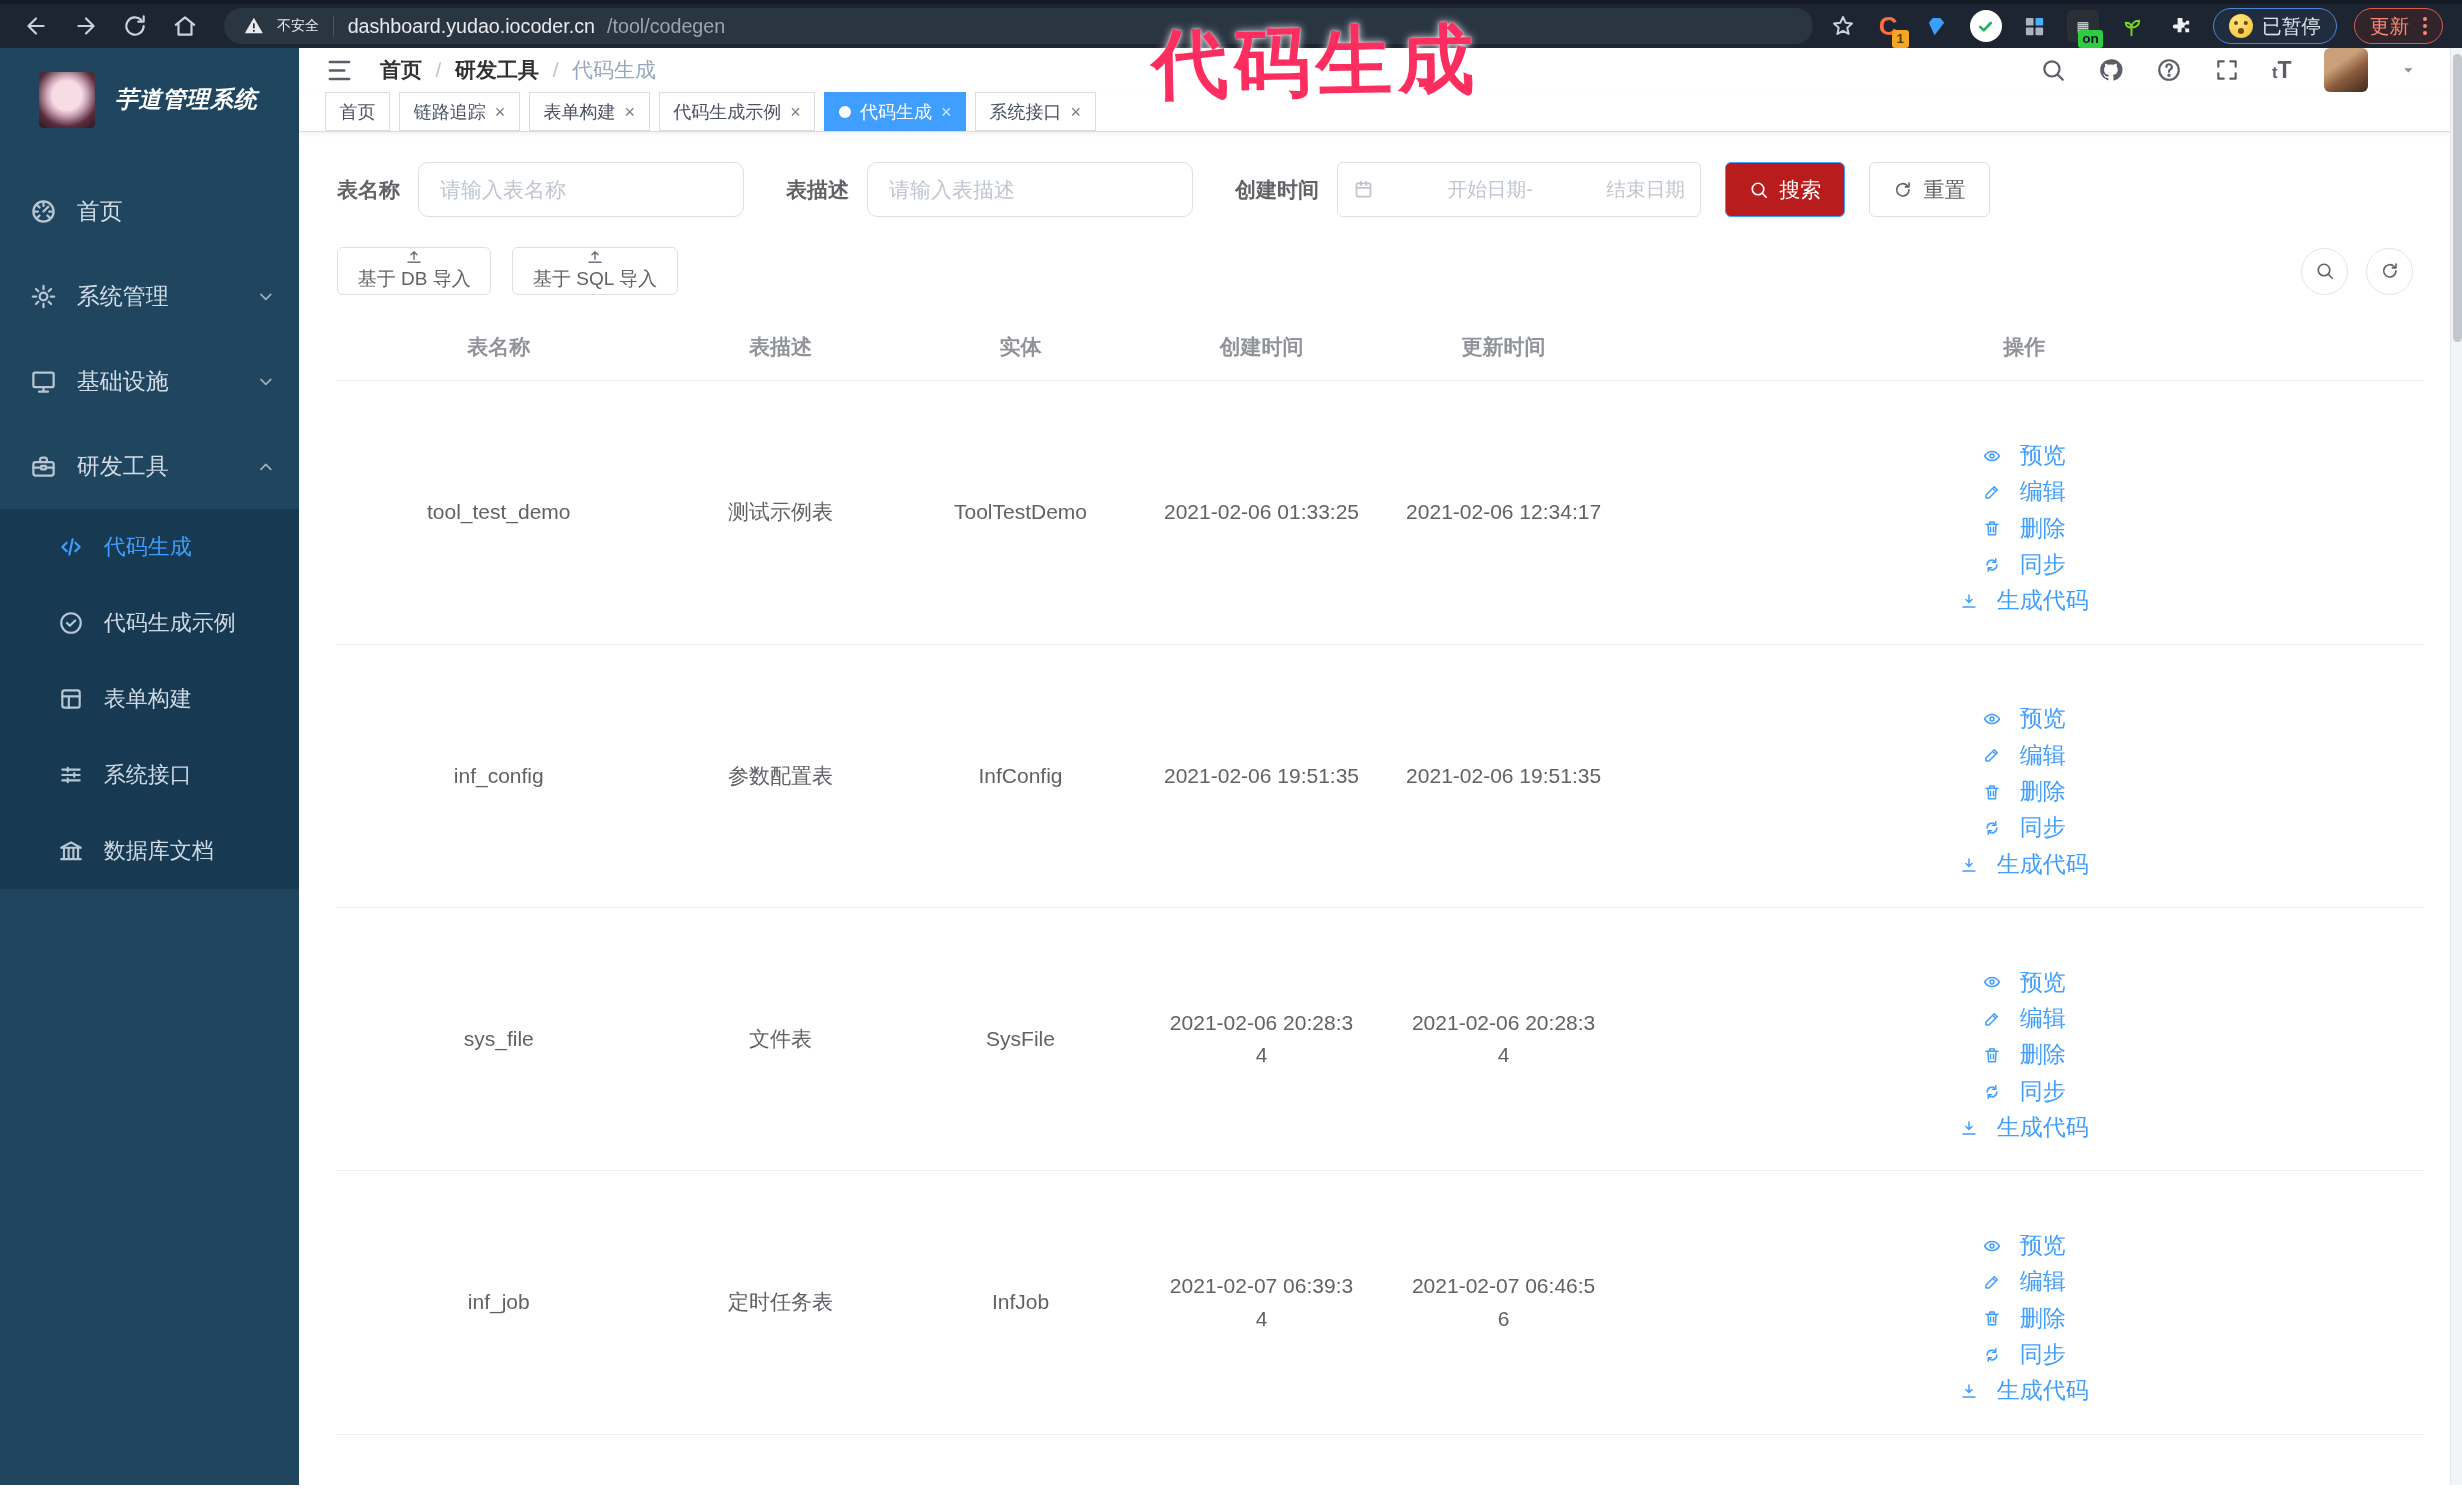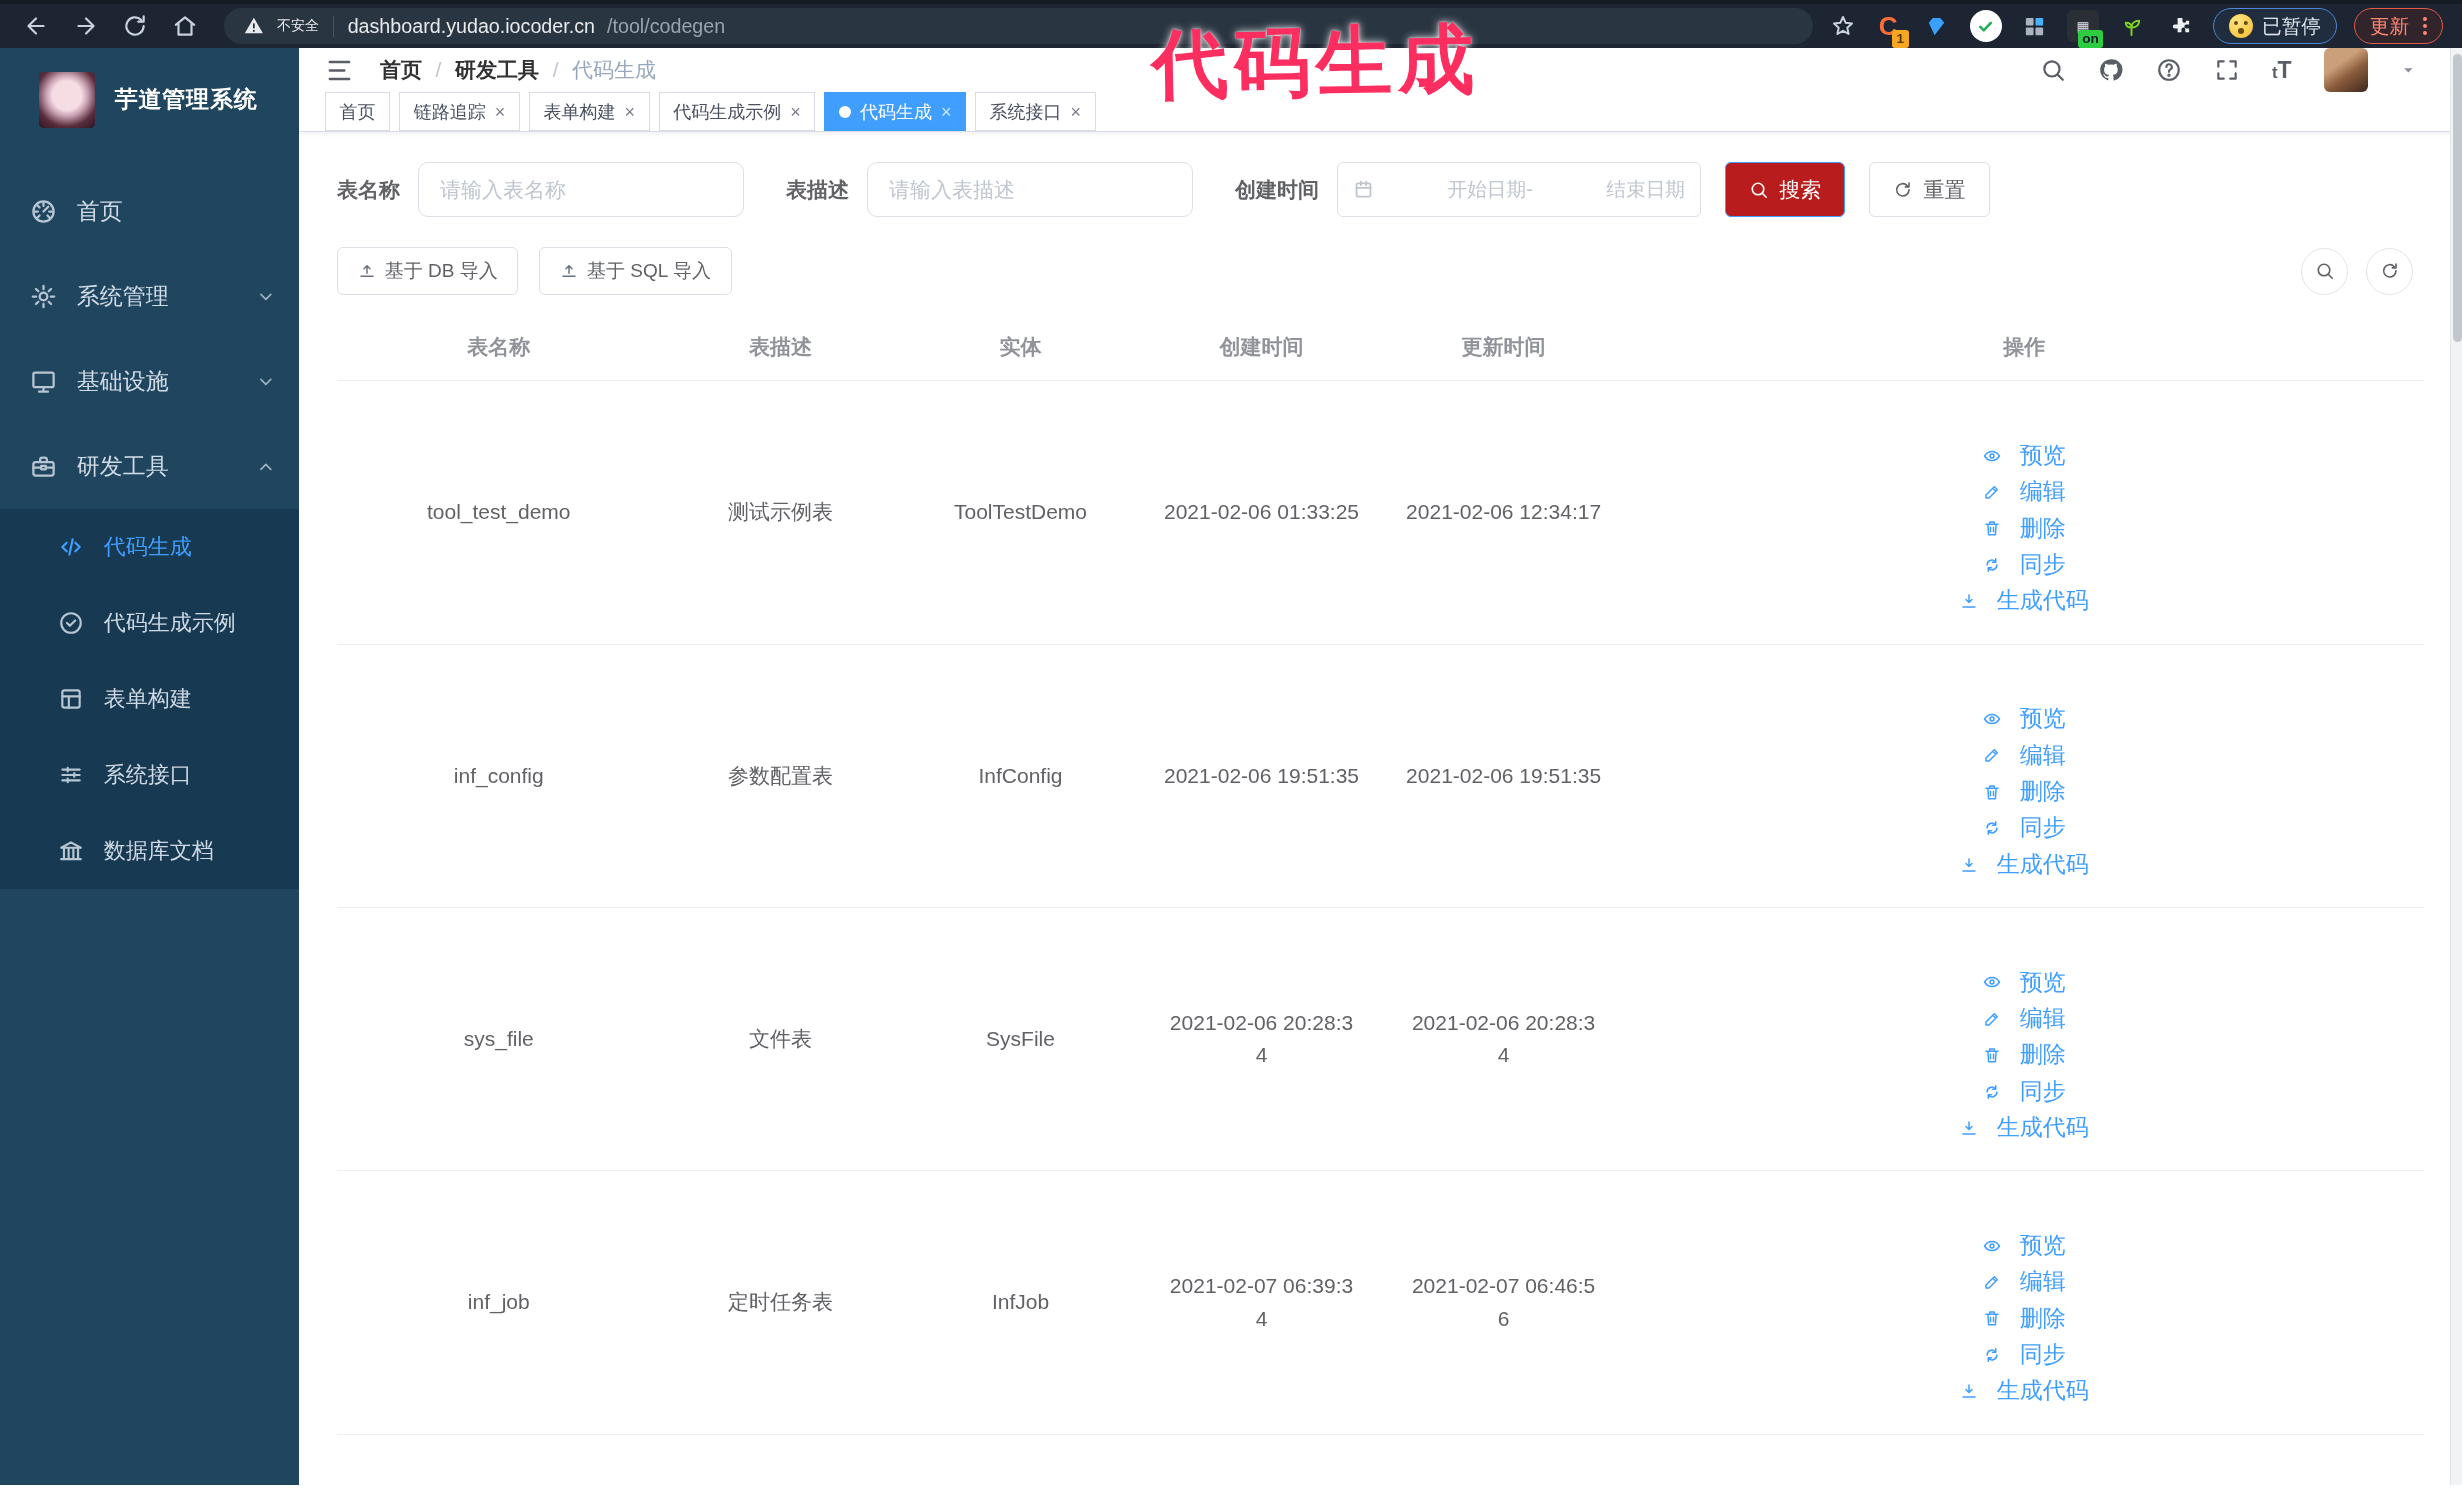--- a/index.html
+++ b/index.html
@@ -38,21 +38,21 @@
   .pill-update .dots i { width:3.8px; height:3.8px; border-radius:50%; background:#ff8572; }
 
   
   .annotation { position:absolute; left:1152px; top:12px; z-index:99; font-size:76px; font-weight:700; color:#fb2e5f; letter-spacing:6px; transform:rotate(-1deg); text-shadow:0 0 9px rgba(255,255,255,.9),0 0 2.3px rgba(255,255,255,.8); pointer-events:none; }
 
   
   .shell { display:flex; height:1437px; position:relative; }
   .sidebar { width:299px; background:#20455f; flex:none; overflow:hidden; }
   .logo-row { height:103px; display:flex; align-items:center; padding-left:39px; gap:19.7px; }
   .logo-img { width:56px; height:56px; border-radius:4.5px; background:radial-gradient(circle at 50% 42%, #f6dde4 0 34%, #c9a2b4 48%, #5a2d3c 72%, #2a1622); }
-  .logo-title { color:#fff; font-size:23px; font-weight:700; letter-spacing:0.8px; }
+  .logo-title { color:#fff; font-size:23px; font-weight:700; letter-spacing:0.8px;font-style:italic; }
   .menu { margin-top:18px; }
   .menu-item { height:85px; display:flex; align-items:center; padding:0 23px 0 27px; color:#d2dce6; font-size:23px; cursor:pointer; }
   .menu-item .mi-icon { font-size:27px; color:#b7c6d2; width:33px; margin-right:16.7px; }
   .menu-item .chev { margin-left:auto; font-size:19.7px; color:#9fb2c0; }
   .submenu { background:#173a52; }
   .submenu-item { height:76px; display:flex; align-items:center; padding-left:55px; color:#cfd9e3; font-size:22px; cursor:pointer; }
   .submenu-item .mi-icon { font-size:26px; color:#b7c6d2; width:32px; margin-right:16.7px; }
   .submenu-item.active, .submenu-item.active .mi-icon { color:#409eff; }
 
   
@@ -84,21 +84,21 @@
   .gap { width:42px; flex:none; }
   .date-box { width:364px; height:55px; border:0.8px solid #dcdfe6; border-radius:6px; display:flex; align-items:center; padding:0 15px; font-size:19.7px; color:#bfc6cf; }
   .date-box .ic { font-size:21px; color:#c0c4cc; }
   .date-box .dph { flex:1; text-align:right;font-family:Liberation Mono, monospace; }
   .btn { height:55px; border-radius:6px; display:inline-flex; align-items:center; gap:10.6px; font-size:21px; padding:0 23px; cursor:pointer; border:0.8px solid #dcdfe6; background:#fff; color:#606266; white-space:nowrap; }
   .btn .ic { font-size:19.7px; }
   .btn-primary { background:#b91c1c; border-color:#409eff; color:#fff; margin-left:24px; }
   .btn-reset { margin-left:24px; }
 
   .toolbar-row { display:flex; align-items:center; margin-bottom:18px; }
-  .btn-sm { height:48px; font-size:19px; padding:0 19.7px; border:0.8px solid #dcdfe6; border-radius:6px; background:#fff; color:#606266; display:inline-flex; align-items:center; gap:9px; margin-right:21px; cursor:pointer; }
+  .btn-sm { height:48px; font-size:19px; padding:0 19.7px; border:0.8px solid #dcdfe6; border-radius:6px; background:#fff; color:#606266; display:inline-flex; align-items:center; margin-right:21px; cursor:pointer;flex-direction:column; }
   .btn-sm .ic { font-size:18px; color:#6b7280; }
   .toolbar-right { margin-left:auto; display:flex; gap:18px; padding-right:10.6px; }
   .circle-btn { width:47px; height:47px; border-radius:50%; border:0.8px solid #e0e4ea; background:#fff; color:#606266; font-size:19.7px; display:flex; align-items:center; justify-content:center; cursor:pointer; }
 
   table.grid { width:100%; border-collapse:collapse; table-layout:fixed; }
   .grid th { font-size:21px; color:#909399; font-weight:700; text-align:center; padding:19.7px 6px; border-bottom:1.5px solid #ebeef5; }
   .grid td { font-size:21px; color:#606266; text-align:center; padding:24px 6px; border-bottom:1.5px solid #ebeef5; white-space:pre-line; line-height:1.55; word-break:break-all; }
   .op-cell a { color:#409eff; font-size:23px; text-decoration:none; margin:0 11.4px; display:inline-flex; align-items:center; gap:19px; white-space:nowrap; }
   .op-cell .ic { font-size:18px; }
 

